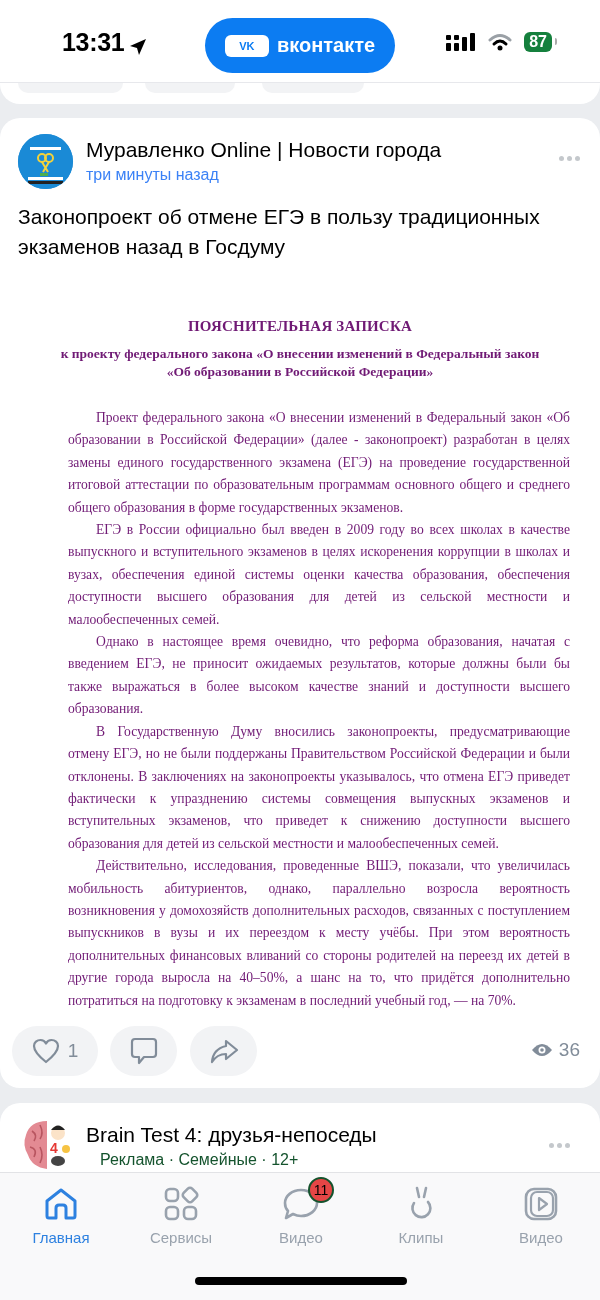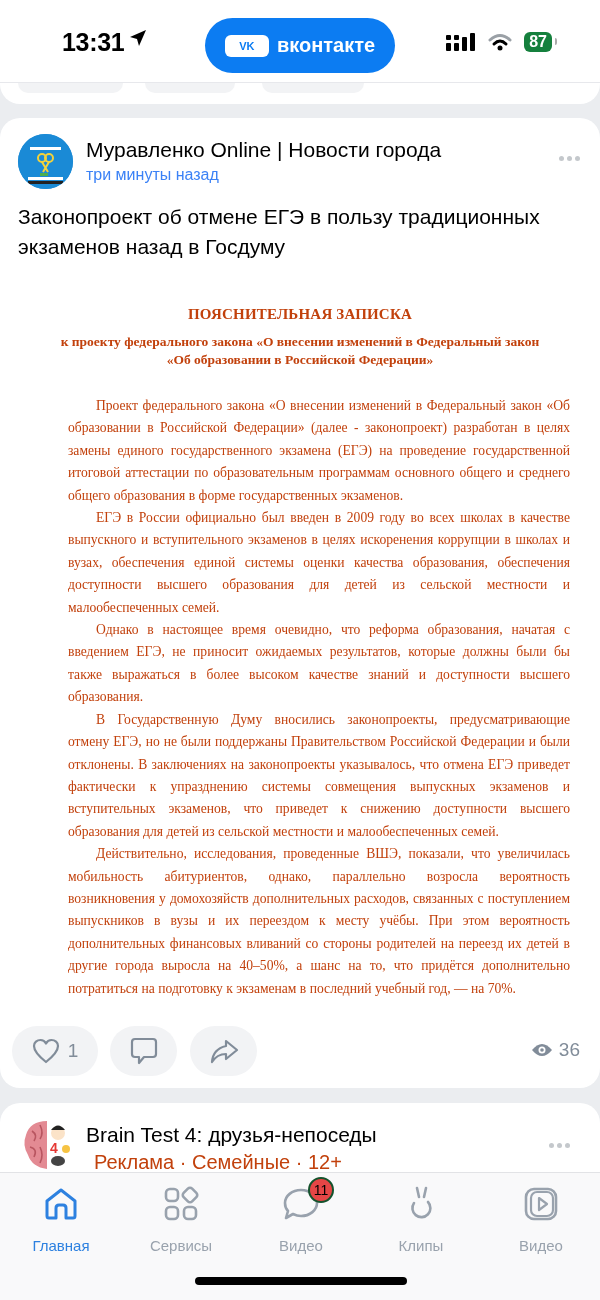--- a/index.html
+++ b/index.html
@@ -12,21 +12,21 @@
   }
 
   
   .status-bar {
     position: absolute; top: 0; left: 0; width: 600px; height: 82px;
     background: #fff; z-index: 5;
   }
   .time {
     position: absolute; left: 62px; top: 28px;
     font-size: 25px; font-weight: bold; letter-spacing: -0.3px;
-    display: flex; align-items: flex-start; gap: 4px;
+    display: flex; align-items: flex-end; gap: 4px;
   }
   .vk-pill {
     position: absolute; left: 205px; top: 18px; width: 190px; height: 55px;
     background: #0c7cf2; border-radius: 28px;
     display: flex; align-items: center; justify-content: center; gap: 8px;
     color: #fff; font-size: 20px; font-weight: bold;
   }
   .vk-logo {
     width: 44px; height: 22px; border-radius: 6px; background: #fff;
     color: #0c7cf2; font-size: 11px; font-weight: bold;
@@ -79,24 +79,24 @@
   }
   .more-btn span { width: 5px; height: 5px; border-radius: 50%; background: #c4c8cc; display: block; }
 
   .post-text {
     position: absolute; left: 18px; top: 84px; width: 560px;
     font-size: 21px; line-height: 30px; color: #000;
   }
 
   
   .doc {
-    position: absolute; left: 0; top: 172px; width: 600px; height: 720px;
+    position: absolute; left: 0; top: 184px; width: 600px; height: 720px;
     background: #fff;
     font-family: "Liberation Serif", "DejaVu Serif", serif;
-    color: #c2410c;
+    color: #701a75;
   }
   .doc-title {
     text-align: center; font-weight: bold; font-size: 15px; margin-top: 16px;
     letter-spacing: 0.2px;
   }
   .doc-subtitle {
     text-align: center; font-weight: bold; font-size: 13.5px; line-height: 18px;
     margin: 10px 50px 0 50px;
   }
   .doc-body {
@@ -119,34 +119,34 @@
 
   
   .ad { top: 1103px; height: 120px; }
   .ad-avatar {
     position: absolute; left: 20px; top: 14px; width: 54px; height: 54px;
   }
   .ad-title {
     position: absolute; left: 86px; top: 20px; font-size: 21px; color: #000;
   }
   .ad-meta {
-    position: absolute; left: 94px; top: 48px; font-size: 20px; color: #c2410c;
+    position: absolute; left: 100px; top: 48px; font-size: 16px; color: #14532d;
   }
 
   
   .tabbar {
     position: absolute; left: 0; top: 1172px; width: 600px; height: 128px;
     background: #f9f9fa; border-top: 1px solid #e2e3e6;
   }
   .tab {
     position: absolute; top: 10px; width: 100px; text-align: center;
     font-size: 15px; color: #99a2ad;
   }
   .tab .ico { height: 42px; display: flex; align-items: center; justify-content: center; position: relative; }
-  .tab .lbl { margin-top: 12px; display: block; text-align: center; }
+  .tab .lbl { margin-top: 4px; display: block; text-align: center; }
   .tab.active { color: #2d81e0; }
   .badge {
     position: absolute; left: 57px; top: -6px; background: #e64646; color: #000000;
     font-size: 14px; min-width: 26px; height: 26px; border-radius: 13px;
     display: flex; align-items: center; justify-content: center;
     border: 2px solid #14532d;
   }
   .home-indicator {
     position: absolute; left: 195px; top: 1277px; width: 212px; height: 8px;
     background: #000; border-radius: 4px;

